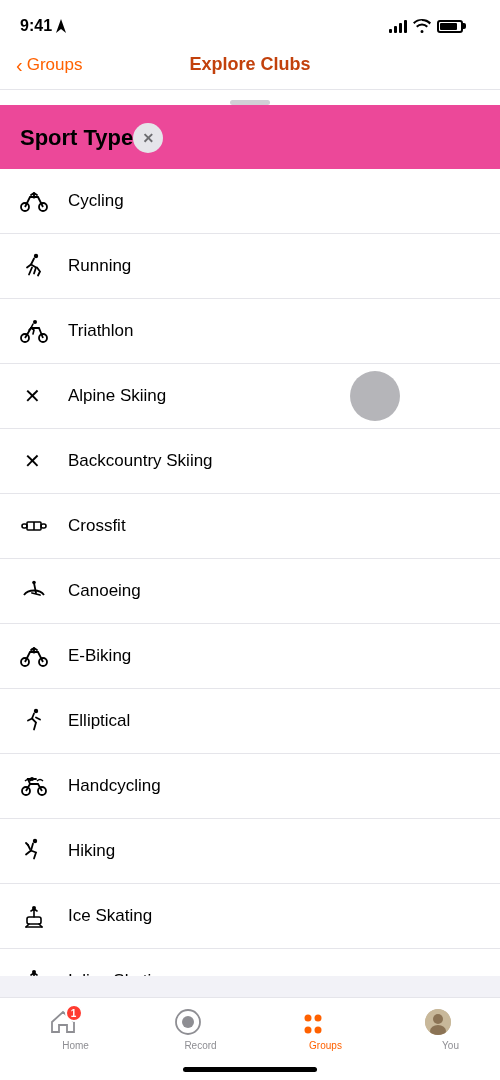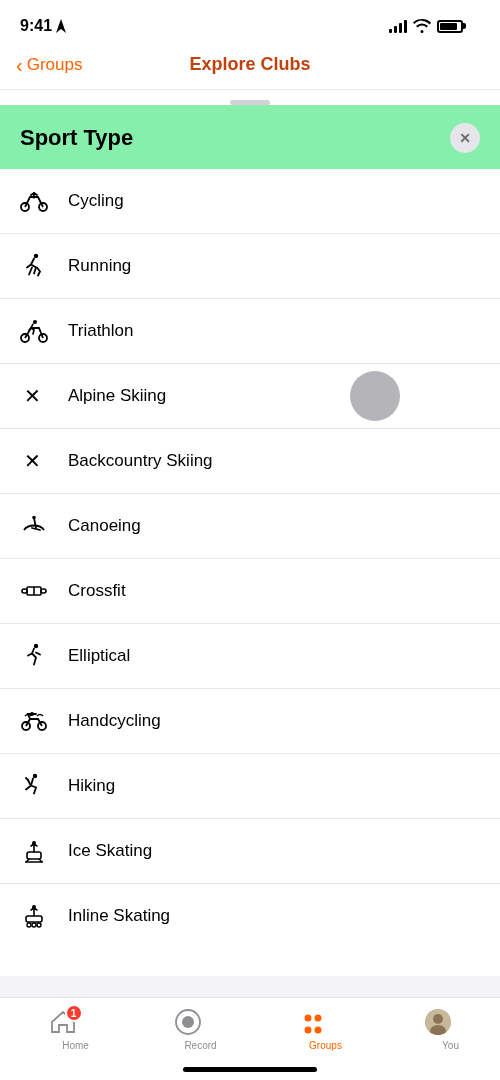--- a/index.html
+++ b/index.html
@@ -122,23 +122,23 @@
 
     
     .sheet {
       background: white;
       border-radius: 0;
       flex: 1;
     }
     .sheet-header {
       display: flex;
       align-items: center;
-      justify-content: space-between;
+      justify-content: flex-start;
       padding: 18px 20px 16px;
-      background: #86efac;
+      background: #ec4899;
     }
     .sheet-title {
       font-size: 22px;
       font-weight: 700;
       color: #000;
     }
     .close-btn {
       width: 30px;
       height: 30px;
       background: #e5e5ea;
@@ -386,42 +386,55 @@
       <div class="sport-icon">
         <svg width="24" height="26" viewBox="0 0 24 26" fill="none">
           <text x="2" y="20" font-size="20" fill="#000">✕</text>
         </svg>
       </div>
       <span class="sport-name">Backcountry Skiing</span>
     </div>
 
     <div class="sport-item">
       <div class="sport-icon">
+        <svg width="28" height="22" viewBox="0 0 28 22" fill="none">
+          <rect x="2" y="9" width="5" height="4" rx="2" stroke="#000" stroke-width="1.6" fill="none"></rect>
+          <rect x="21" y="9" width="5" height="4" rx="2" stroke="#000" stroke-width="1.6" fill="none"></rect>
+          <rect x="7" y="7" width="14" height="8" rx="1" stroke="#000" stroke-width="1.6" fill="none"></rect>
+          <line x1="14" y1="7" x2="14" y2="15" stroke="#000" stroke-width="1.6"></line>
+        </svg>
+      </div>
+      <span class="sport-name">Crossfit</span>
+    </div>
+
+    <div class="sport-item">
+      <div class="sport-icon">
         <svg width="28" height="24" viewBox="0 0 28 24" fill="none">
           <path d="M4 16 C8 10 20 10 24 16" stroke="#000" stroke-width="1.8" fill="none"></path>
           <path d="M14 4L16 14" stroke="#000" stroke-width="1.8" stroke-linecap="round"></path>
           <path d="M12 14L20 16" stroke="#000" stroke-width="1.8" stroke-linecap="round"></path>
           <circle cx="14" cy="3.5" r="1.8" fill="#000"></circle>
         </svg>
       </div>
       <span class="sport-name">Canoeing</span>
     </div>
 
     <div class="sport-item">
       <div class="sport-icon">
         <svg width="28" height="22" viewBox="0 0 28 22" fill="none">
-          <rect x="2" y="9" width="5" height="4" rx="2" stroke="#000" stroke-width="1.6" fill="none"></rect>
-          <rect x="21" y="9" width="5" height="4" rx="2" stroke="#000" stroke-width="1.6" fill="none"></rect>
-          <rect x="7" y="7" width="14" height="8" rx="1" stroke="#000" stroke-width="1.6" fill="none"></rect>
-          <line x1="14" y1="7" x2="14" y2="15" stroke="#000" stroke-width="1.6"></line>
-        </svg>
-      </div>
-      <span class="sport-name">Crossfit</span>
-    </div>
-
+          <circle cx="5" cy="17" r="4" stroke="#000" stroke-width="1.8" fill="none"></circle>
+          <circle cx="23" cy="17" r="4" stroke="#000" stroke-width="1.8" fill="none"></circle>
+          <path d="M5 17L10 7H18L23 17" stroke="#000" stroke-width="1.8" fill="none"></path>
+          <path d="M14 7V3M14 3L11 5M14 3L17 5" stroke="#000" stroke-width="1.8" stroke-linecap="round"></path>
+          <circle cx="14" cy="7" r="1.5" fill="#000"></circle>
+          <text x="11" y="6" font-size="5" fill="#000" font-weight="bold">e</text>
+        </svg>
+      </div>
+      <span class="sport-name">E-Biking</span>
+    </div>
 
     <div class="sport-item">
       <div class="sport-icon">
         <svg width="24" height="26" viewBox="0 0 24 26" fill="none">
           <circle cx="14" cy="3" r="2.2" fill="#000"></circle>
           <path d="M12 5.5l-2 5 4 4-2 7" stroke="#000" stroke-width="1.8" stroke-linecap="round" fill="none"></path>
           <path d="M10 10.5l-4 2" stroke="#000" stroke-width="1.8" stroke-linecap="round"></path>
           <path d="M14 9.5l4 2" stroke="#000" stroke-width="1.8" stroke-linecap="round"></path>
         </svg>
       </div>

